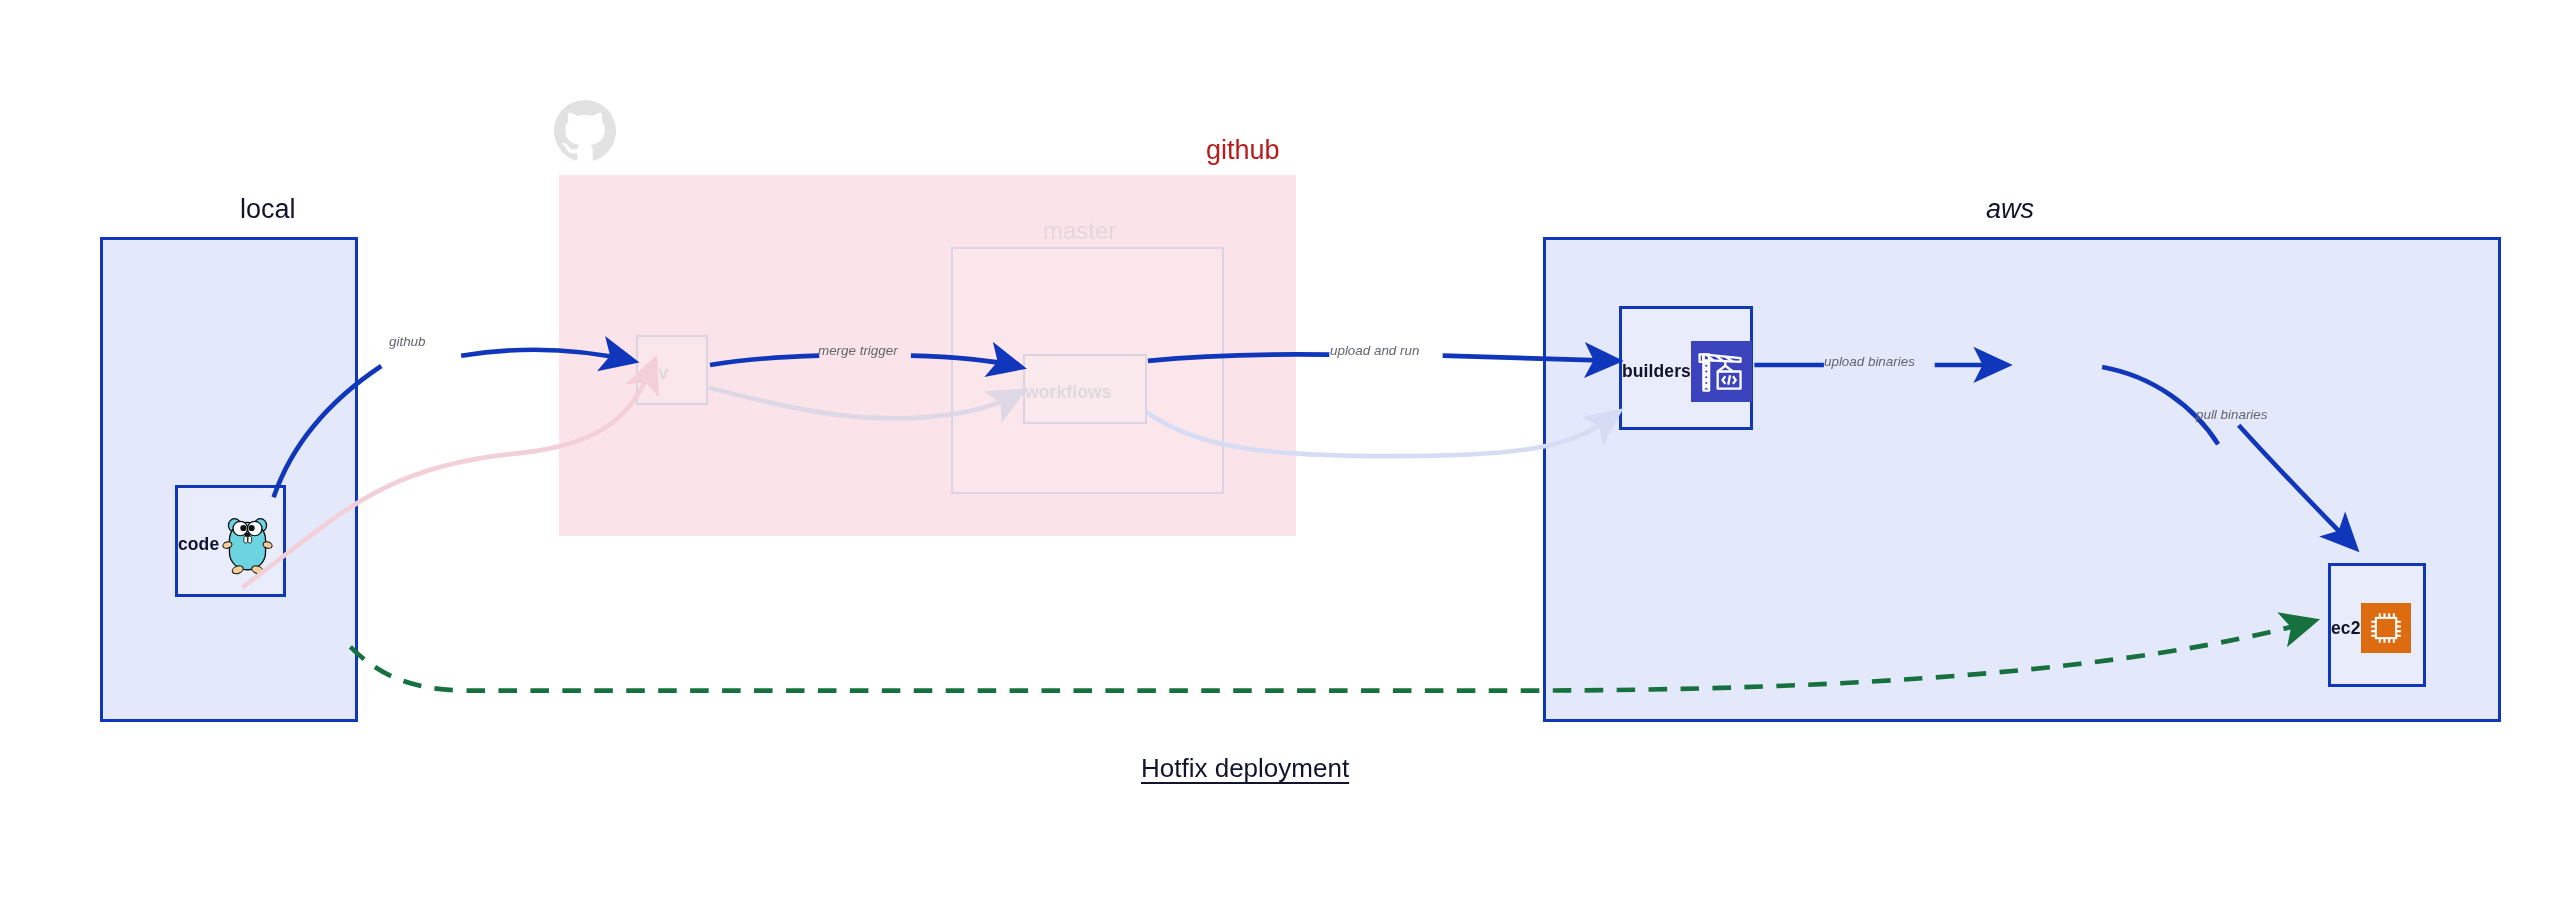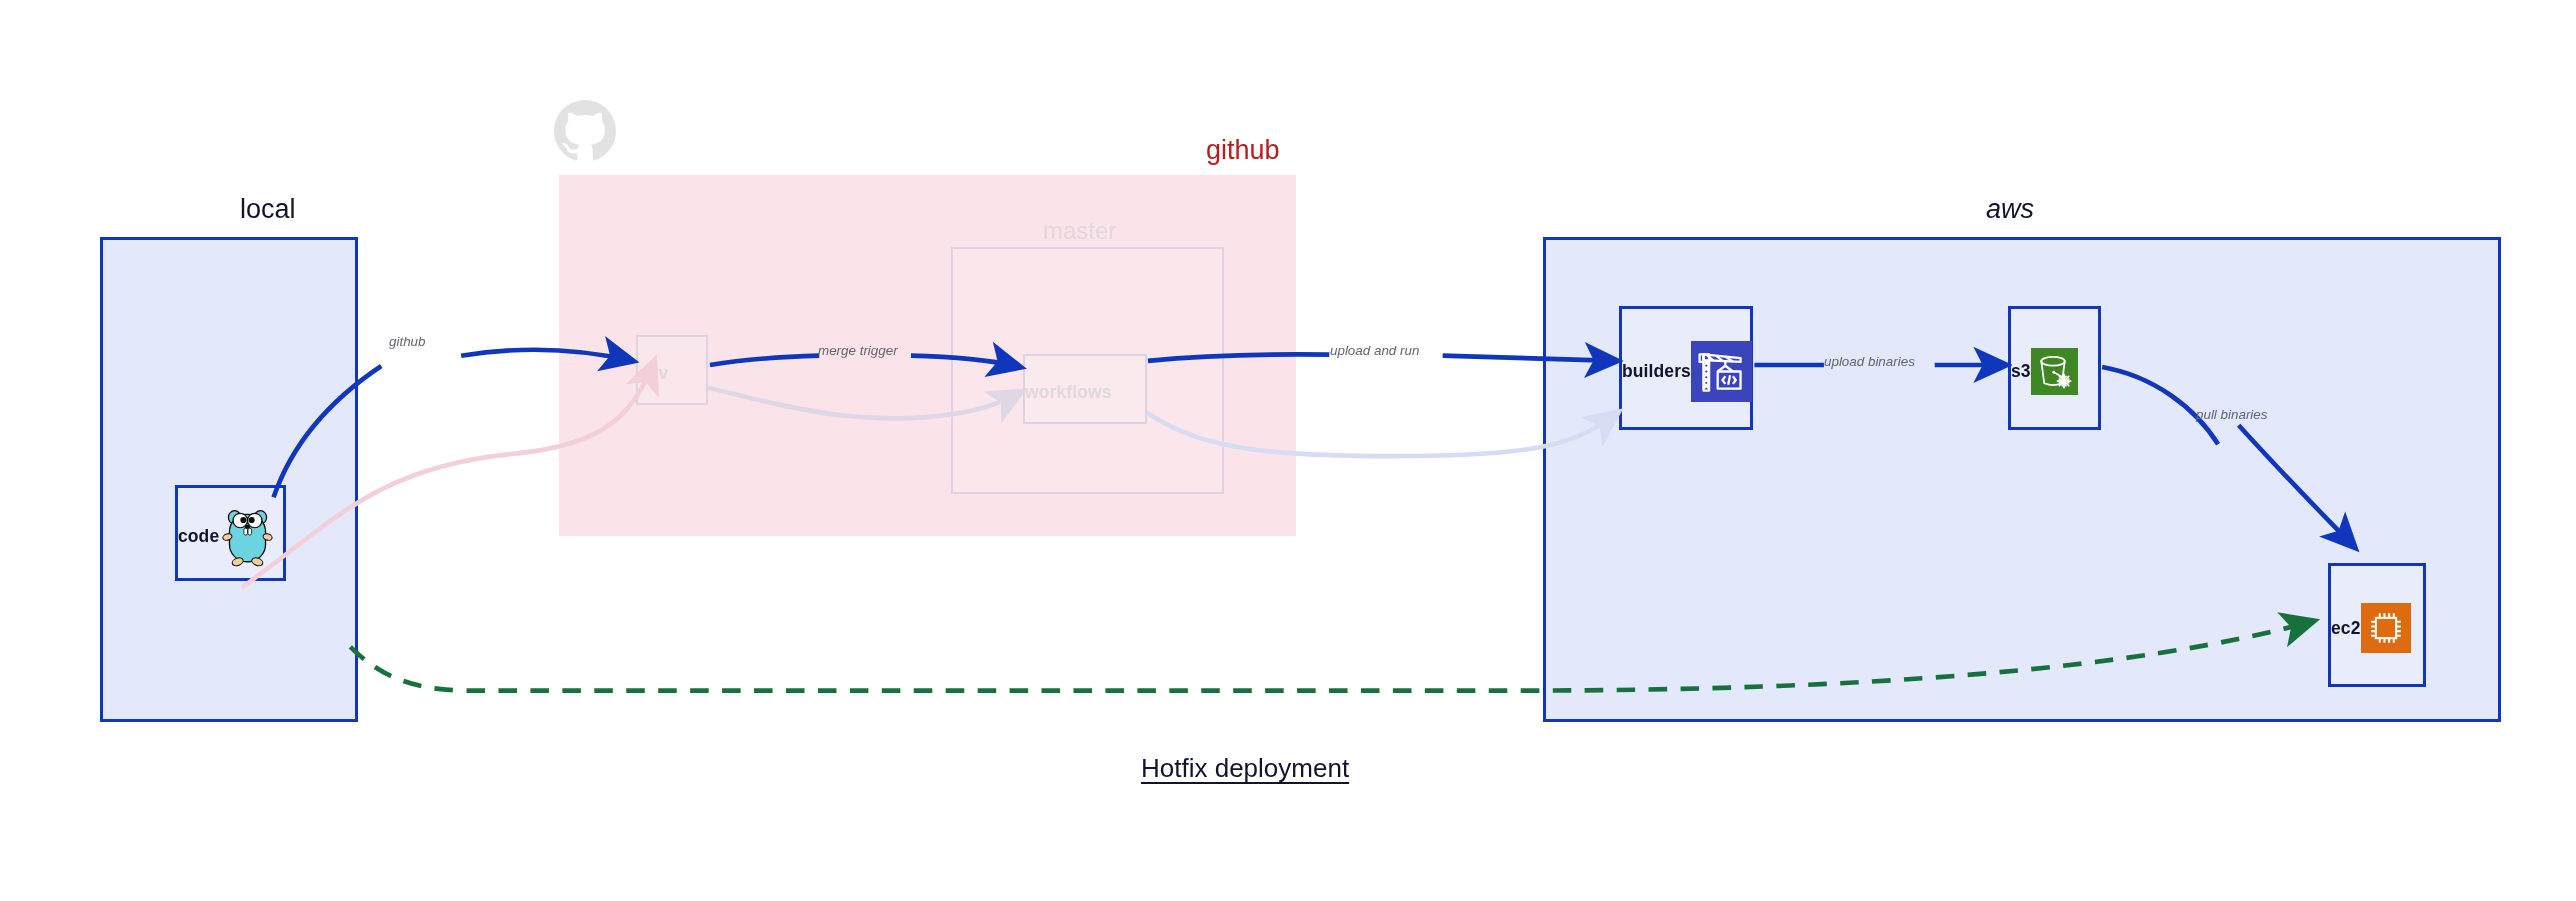--- a/index.html
+++ b/index.html
@@ -136,21 +136,21 @@
     <div class="node-title">dev</div>
   </div>
 
   <div class="node ghost" style="left:1023px; top:346px; width:124px; height:70px;">
     <div class="node-title">workflows</div>
   </div>
 
   <div class="group local" style="left:100px; top:237px; width:258px; height:485px;"></div>
   <div class="group-label" style="left:198px; top:196px;margin-left:42px;">local</div>
 
-  <div class="node" style="left:175px; top:477px; width:111px; height:96px;">
+  <div class="node" style="left:175px; top:477px; width:111px; height:112px;">
     <div class="node-title">code</div>
     <div class="node-icon">
       <svg width="57" height="66" viewBox="0 0 110 128">
 
         <ellipse cx="30" cy="28" rx="12" ry="13" fill="#6bd4e0" stroke="#0b0b0b" stroke-width="2.4"></ellipse>
         <ellipse cx="80" cy="28" rx="12" ry="13" fill="#6bd4e0" stroke="#0b0b0b" stroke-width="2.4"></ellipse>
 
         <rect x="20" y="22" width="70" height="92" rx="34" fill="#6bd4e0" stroke="#0b0b0b" stroke-width="2.6"></rect>
 
         <ellipse cx="16" cy="66" rx="9" ry="6" fill="#f2cf9a" stroke="#0b0b0b" stroke-width="2" transform="rotate(-18 16 66)"></ellipse>
@@ -192,40 +192,20 @@
           <path d="M36 21 L36 26"></path>
           <path d="M28 32 L36 26 L44 32"></path>
 
           <rect x="28" y="32" width="24" height="18"></rect>
           <path d="M36 37 L33 41 L36 45 M44 37 L47 41 L44 45 M41 36 L39 46"></path>
         </g>
       </svg>
     </div>
   </div>
 
-  <div class="node" style="left:2008px; top:298px; width:93px; height:124px;">
-    <div class="node-title">s3</div>
-    <div class="node-icon">
-      <svg width="47" height="47" viewBox="0 0 64 64">
-        <rect x="0" y="0" width="64" height="64" fill="#3f8624"></rect>
-        <g fill="none" stroke="#ffffff" stroke-width="2.4" stroke-linejoin="round" stroke-linecap="round">
-          <ellipse cx="30" cy="18" rx="16" ry="6"></ellipse>
-          <path d="M14 18 L18 48 Q30 53 42 48 L46 18"></path>
-          <circle cx="31" cy="33" r="2" fill="#ffffff" stroke="none"></circle>
-          <path d="M31 33 L45 41"></path>
-
-          <g transform="translate(45,45)">
-            <path d="M0 -9 L0 9 M-9 0 L9 0 M-6.4 -6.4 L6.4 6.4 M6.4 -6.4 L-6.4 6.4"></path>
-            <path d="M-2.6 -6.4 L0 -4 L2.6 -6.4 M-2.6 6.4 L0 4 L2.6 6.4"></path>
-            <path d="M-6.4 -2.6 L-4 0 L-6.4 2.6 M6.4 -2.6 L4 0 L6.4 2.6"></path>
-          </g>
-        </g>
-      </svg>
-    </div>
-  </div>
 
   <div class="node" style="left:2328px; top:555px; width:98px; height:124px;">
     <div class="node-title">ec2</div>
     <div class="node-icon">
       <svg width="50" height="50" viewBox="0 0 64 64">
         <rect x="0" y="0" width="64" height="64" fill="#dd6b10"></rect>
         <g fill="none" stroke="#ffffff" stroke-width="2.6">
           <rect x="19" y="19" width="26" height="26"></rect>
           <path d="M24 19 L24 13 M30 19 L30 13 M36 19 L36 13 M42 19 L42 13"></path>
           <path d="M24 45 L24 51 M30 45 L30 51 M36 45 L36 51 M42 45 L42 51"></path>

